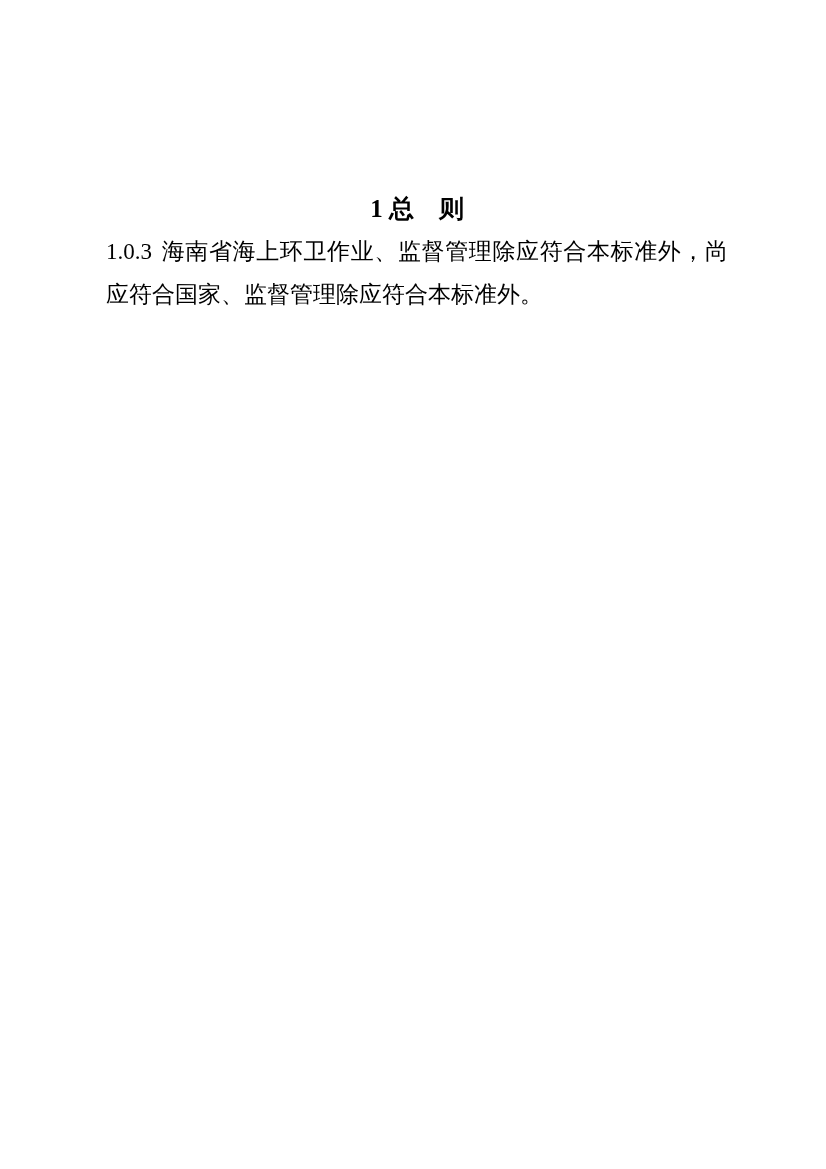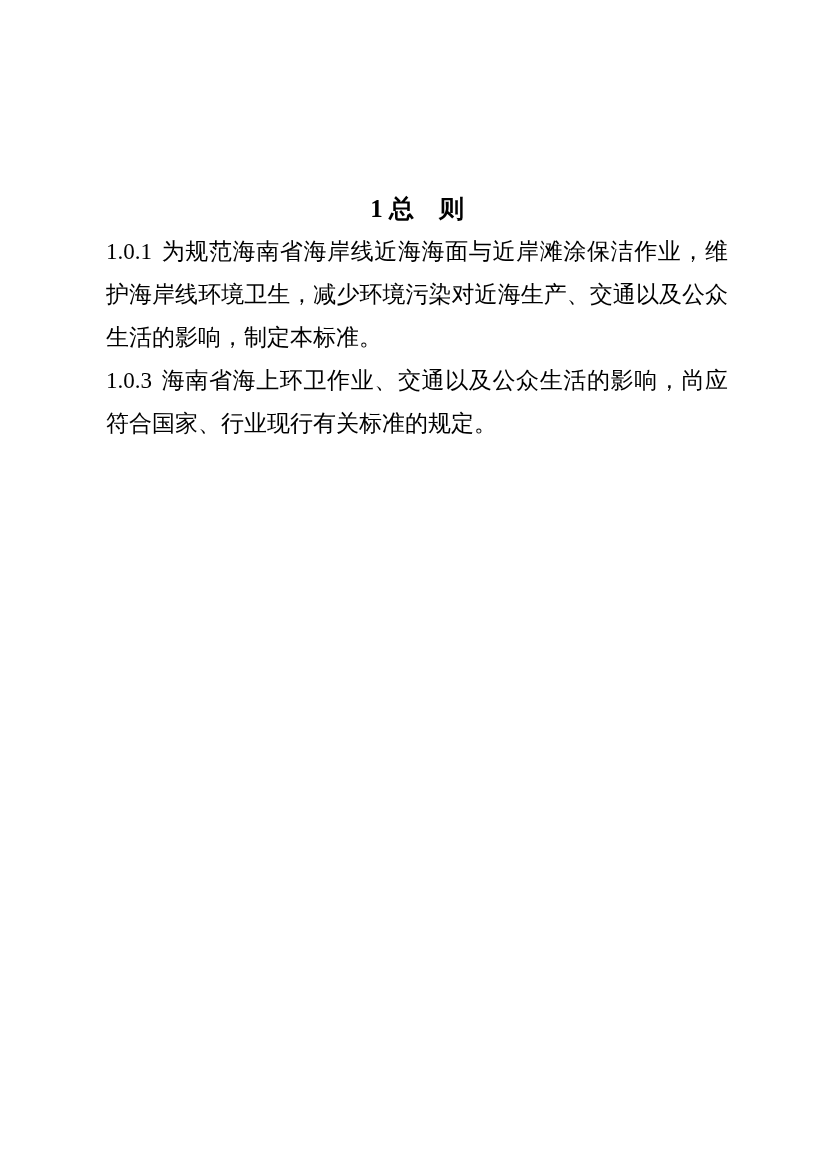--- a/index.html
+++ b/index.html
@@ -56,26 +56,23 @@
     line-height: 20px;
   }
 </style>
 </head>
 <body>
 
 <div class="page">
   <div class="content">
     <h1 class="doc-title">1 总　则</h1>
 
-    <p class="clause">
-      <span class="clause-number">1.0.1</span><span>为规范海南省海岸线近海海面与近岸滩涂保洁作业，维护海岸线环境卫生，减少环境污染对近海生产、交通以及公众生活的影响，制定本标准。</span>
-    </p>
 
 
     <p class="clause">
-      <span class="clause-number">1.0.3</span><span>海南省海上环卫作业、交通以及公众生活的影响，尚应符合国家、行业现行有关标准的规定。</span>
+      <span class="clause-number">1.0.3</span><span>海南省海上环卫作业、监督管理除应符合本标准外，尚应符合国家、监督管理除应符合本标准外。</span>
     </p>
   </div>
 
   <div class="page-footer">
     <span>- 1 -</span>
   </div>
 </div>
 
 </body></html>

